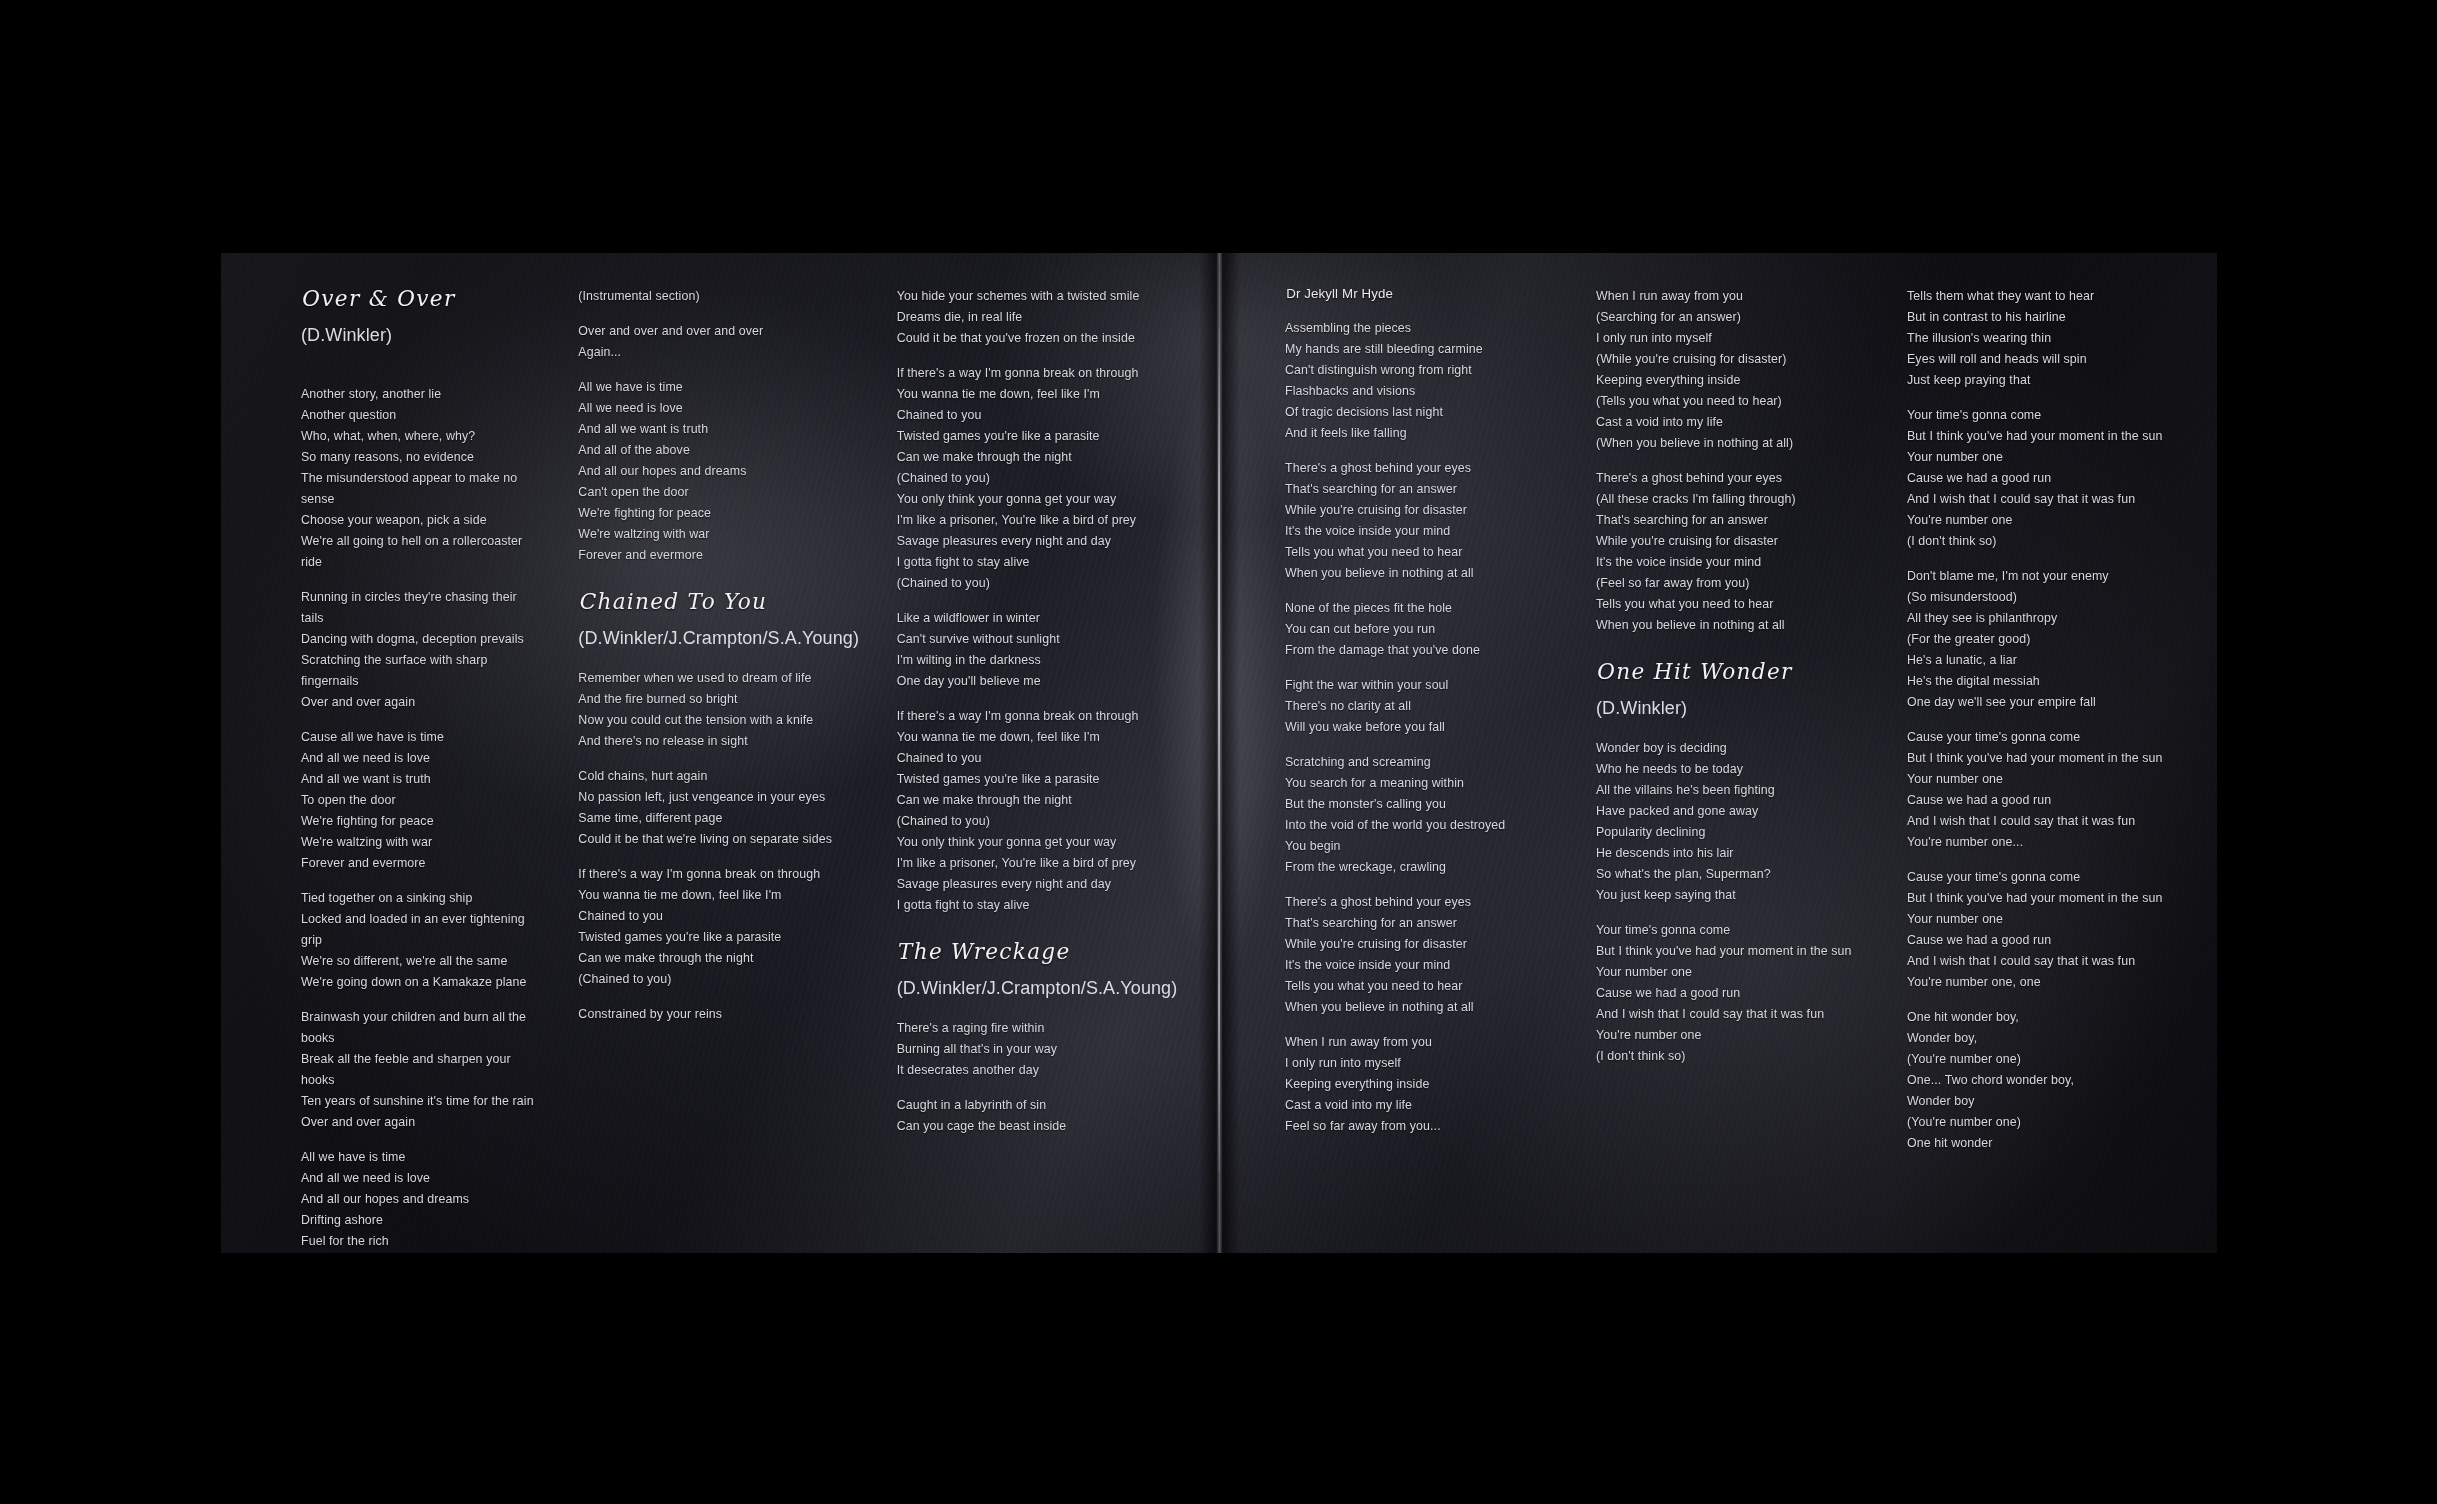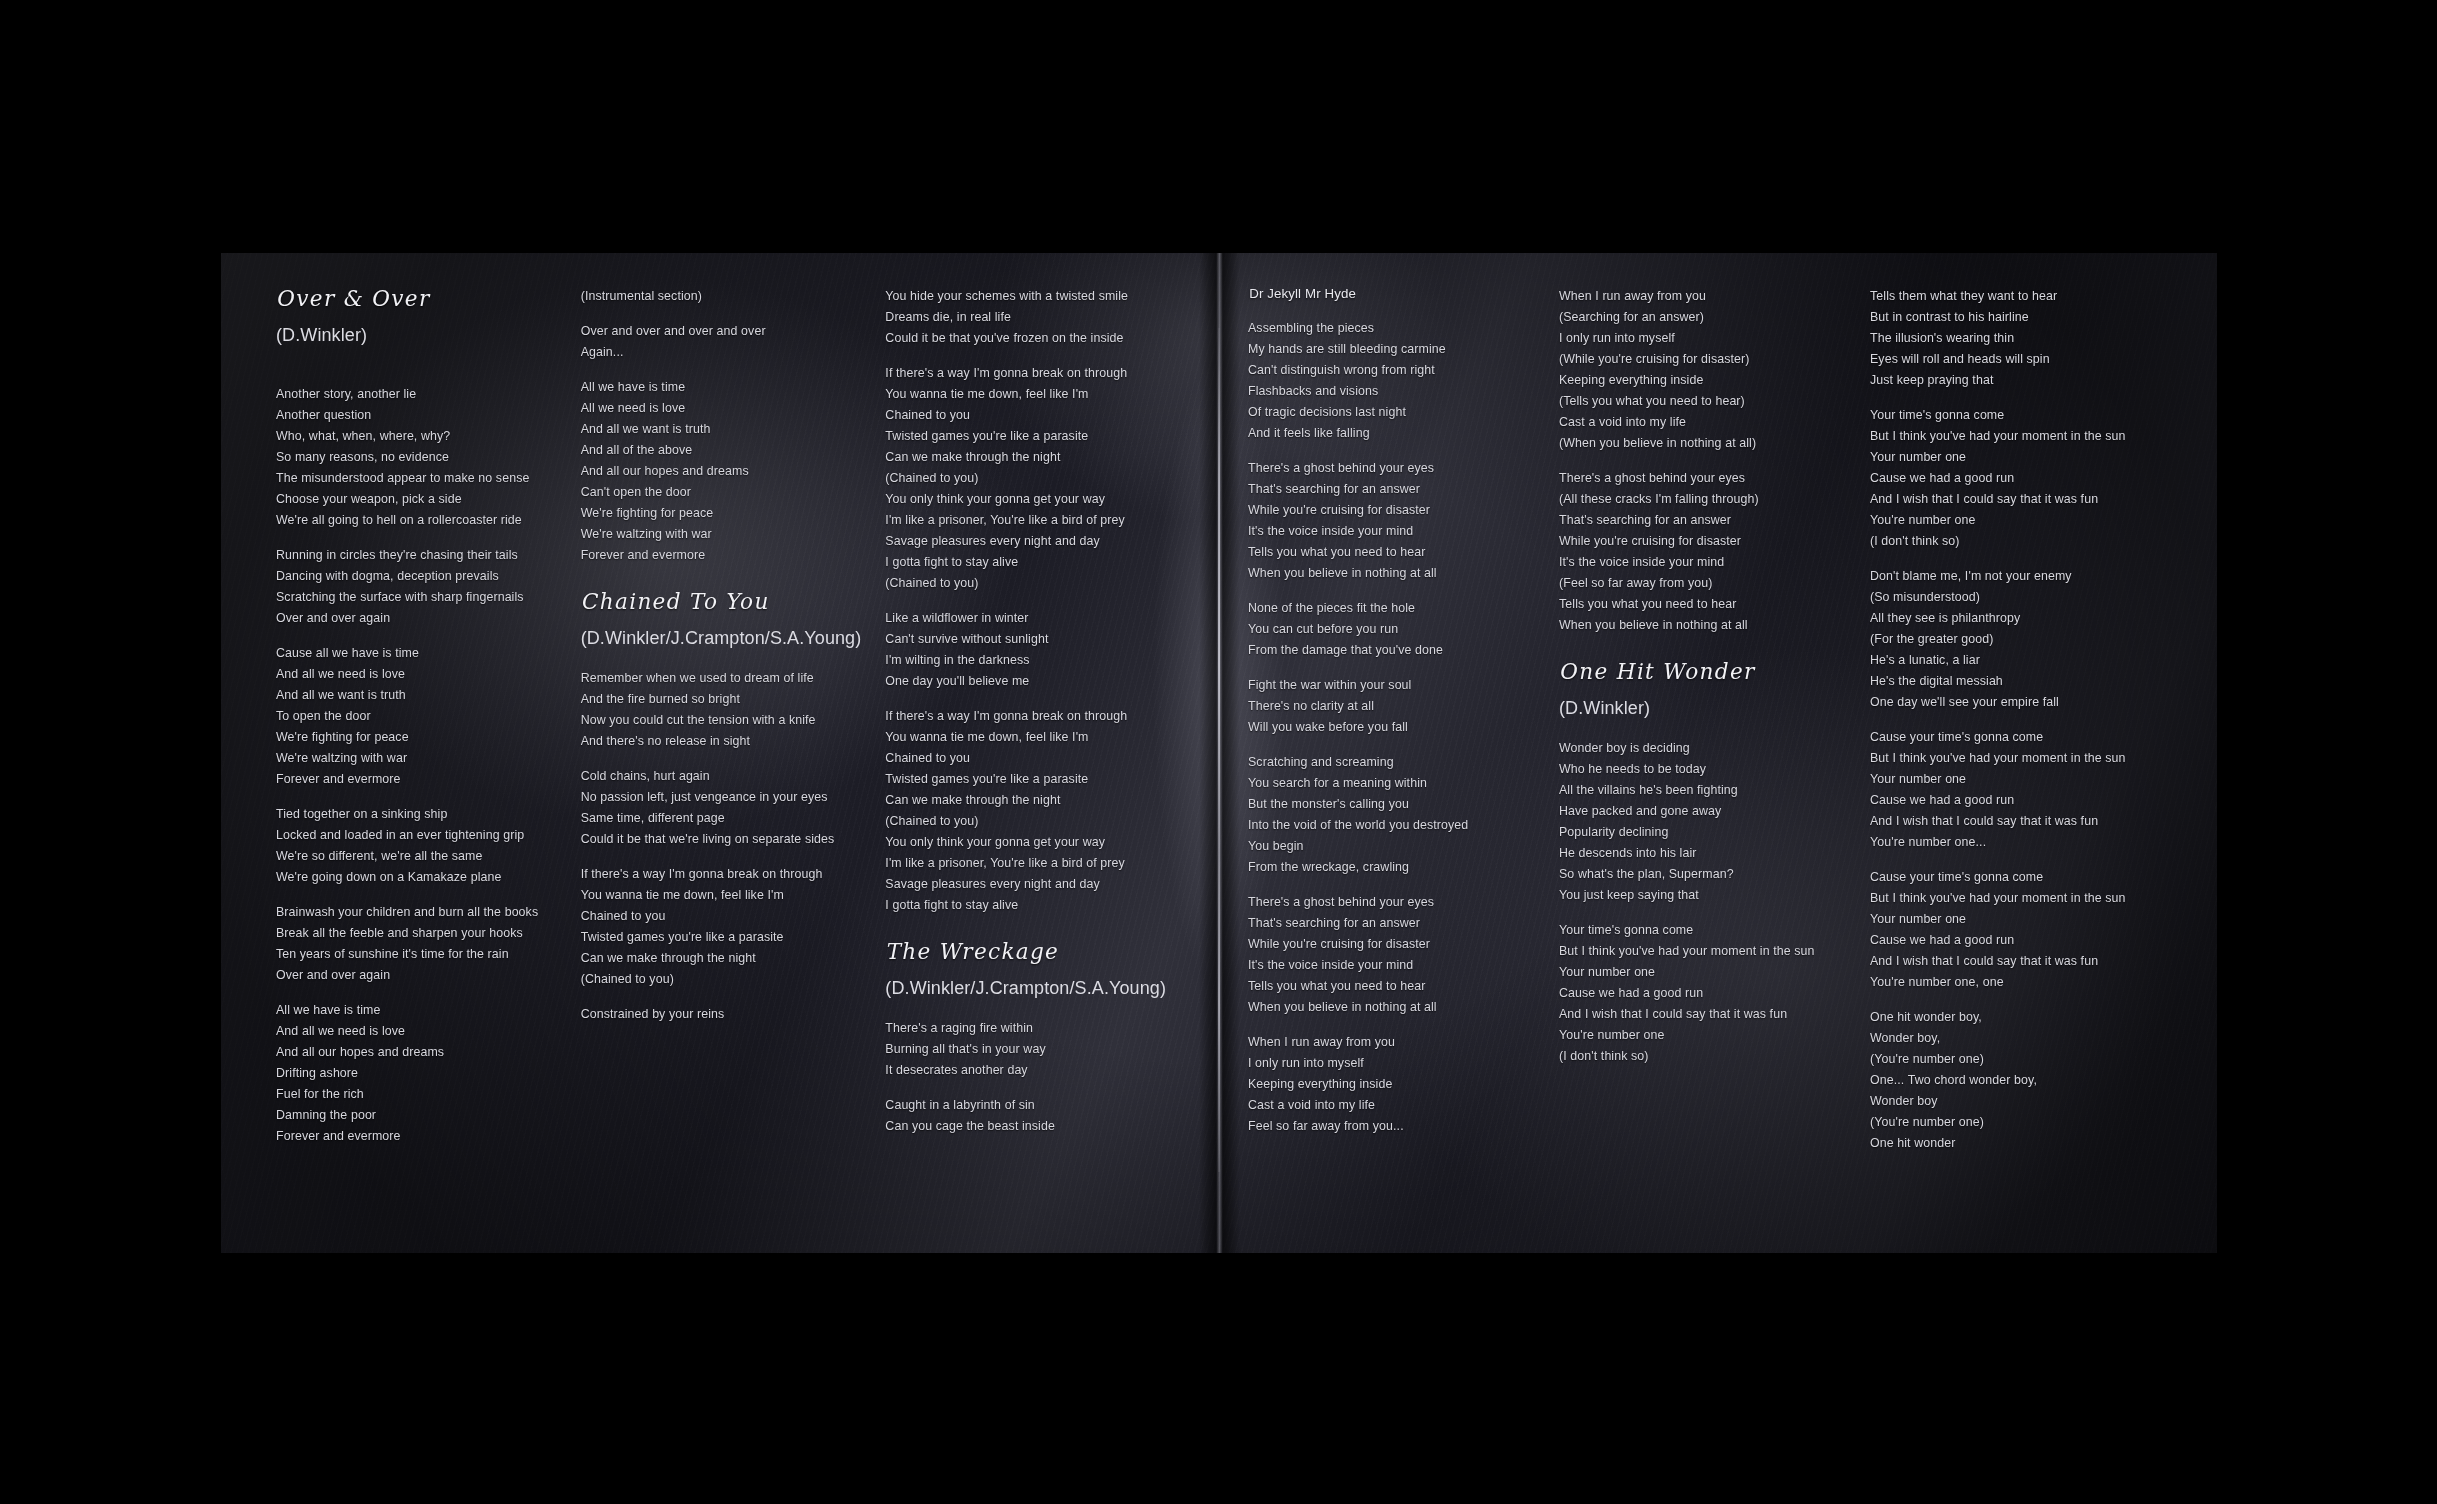--- a/index.html
+++ b/index.html
@@ -106,26 +106,27 @@
   #page-left  { left: 0;     width: 998px; }
   #page-right { left: 998px; width: 998px; }
 
   .cols {
     position: absolute;
     top: 33px;
     display: flex;
     gap: 0;
   }
   #page-left .cols  { left: 55px;  width: 914px; }
-  #page-right .cols { left: 29px;  width: 933px; }
+  #page-right .cols { left: 41px;  width: 933px; }
 
   .col {
     width: 311px;
     padding-right: 12.7px;
     box-sizing: border-box;
+    margin-left: 25px;
   }
 
   .song-title {
     font-family: "DejaVu Serif", serif;
     font-style: italic;
     font-size: 21.6px;
     letter-spacing: 1.3px;
     color: #f2f2f6;
     margin: 0 0 14px 1.3px;
     text-shadow: 0 0.6px 1.9px rgba(0,0,0,0.8);

